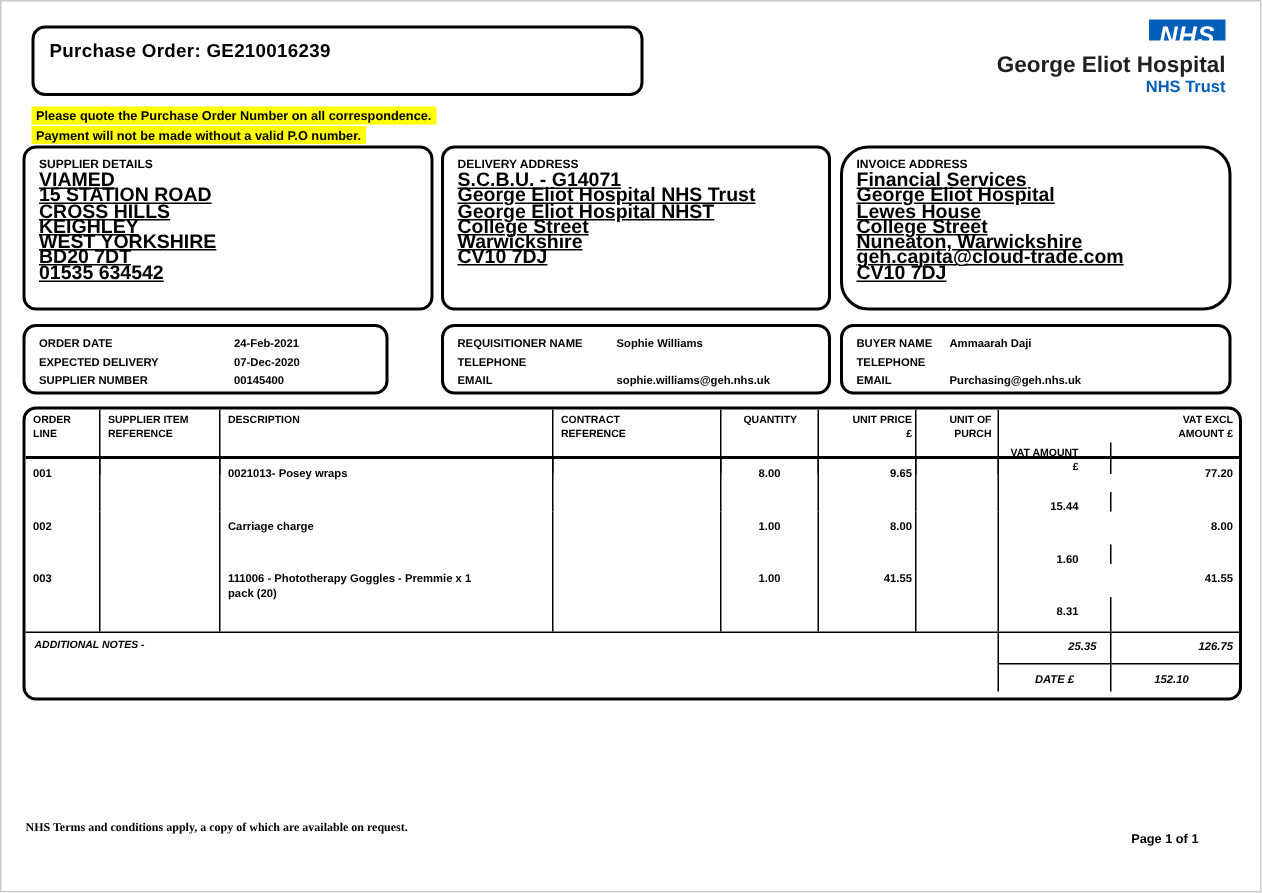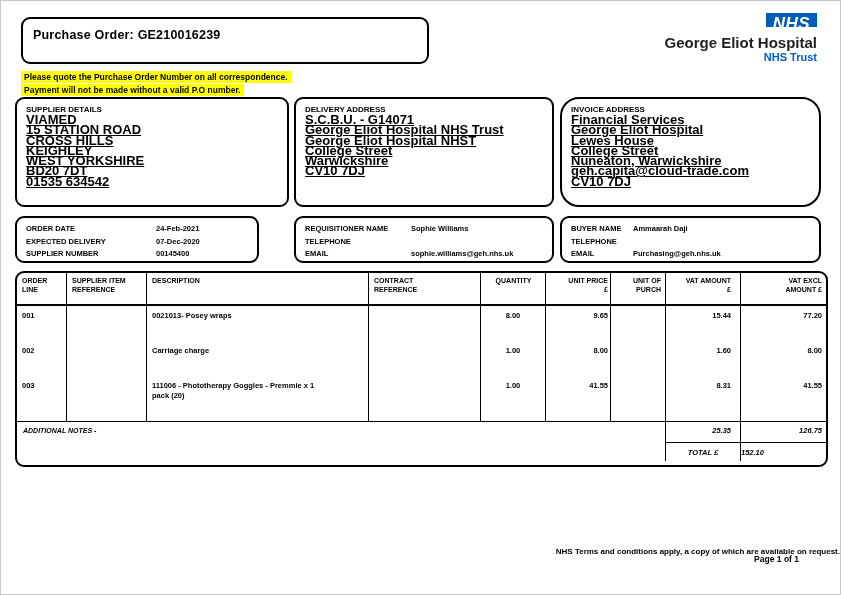--- a/index.html
+++ b/index.html
@@ -69,35 +69,35 @@
   }
   .hcell:last-child, .bcell:nth-child(9n), .no-rb { border-right:none; }
   .bcell {
     font-size:7.5px; font-weight:700; line-height:9.5px; padding:5px 5px 0 5px;
     border-right:1.5px solid #000; white-space:pre-line;
   }
   .c-left { text-align:left; }
   .c-center { text-align:center; }
   .c-right { text-align:right; }
   .pr-tight { padding-right:2px; }
-  .pr-mid { padding-right:9px; }
+  .pr-mid { padding-right:21px;margin-top:22px; }
   .pr-sm { padding-right:4px; }
   .desc-cell { padding-right:18px; }
   .notes-cell {
     grid-column:1; grid-row:1 / 3; border-right:1.5px solid #000;
     font-size:7px; font-weight:700; padding:5px 6px;
   }
   .fcell { font-size:7.5px; font-weight:700; padding-top:4px; }
   .vat-total-cell { grid-column:2; grid-row:1; border-right:1.5px solid #000; border-bottom:1.5px solid #000; text-align:right; padding-right:9px; }
   .net-total-cell { grid-column:3; grid-row:1; border-bottom:1.5px solid #000; text-align:right; padding-right:4px; }
   .total-label-cell { grid-column:2; grid-row:2; border-right:1.5px solid #000; text-align:center; padding-top:5px; }
-  .grand-total-cell { grid-column:3; grid-row:2; text-align:left; padding-right:5px; padding-top:5px; }
-
-  
-  .terms-line { position:absolute; left:6px; right:0; top:546px; text-align:right; font-size:8px; font-weight:700; }
+  .grand-total-cell { grid-column:3; grid-row:2; text-align:center; padding-right:5px; padding-top:5px; }
+
+  
+  .terms-line { position:absolute; left:16px; right:0; top:546px; text-align:left; font-size:8px; font-weight:700;font-family:Liberation Serif, serif; }
   .page-num { position:absolute; right:41px; top:553px; font-size:8.5px; font-weight:700; }
 </style>
 </head>
 <body>
 
 <div class="page">
 
   <div class="rbox title-box">
     <span class="po-title">Purchase Order: GE210016239</span>
   </div>
@@ -225,21 +225,21 @@
       <div class="bcell c-right pr-tight">41.55</div>
       <div class="bcell c-right"></div>
       <div class="bcell c-right pr-mid">8.31</div>
       <div class="bcell c-right pr-sm">41.55</div>
     </div>
 
     <div class="tbl-foot">
       <div class="notes-cell">ADDITIONAL NOTES -</div>
       <div class="fcell vat-total-cell">25.35</div>
       <div class="fcell net-total-cell">126.75</div>
-      <div class="fcell total-label-cell">TOTAL £</div>
+      <div class="fcell total-label-cell">DATE £</div>
       <div class="fcell grand-total-cell">152.10</div>
     </div>
   </div>
 
   <div class="terms-line">NHS Terms and conditions apply, a copy of which are available on request.</div>
   <div class="page-num">Page 1 of 1</div>
 
 </div>
 
 </body></html>

